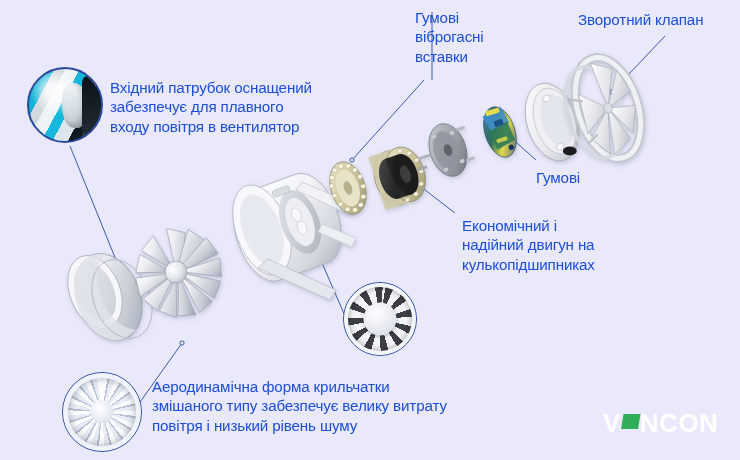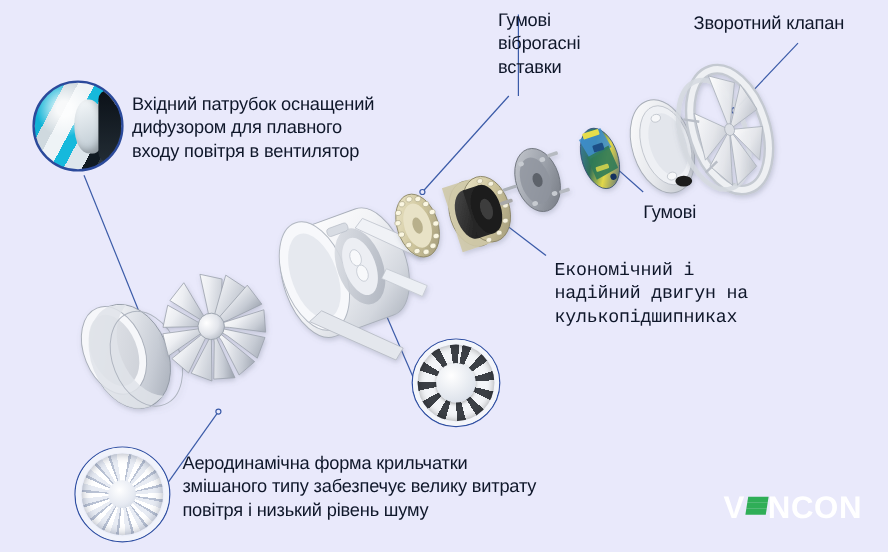--- a/index.html
+++ b/index.html
@@ -9,21 +9,21 @@
     background:#e9e9fb;
     font-family:"Liberation Sans","DejaVu Sans",sans-serif;
     overflow:hidden;
     position:relative;
   }
   #stage{position:relative;width:740px;height:460px;overflow:hidden;}
   #artboard{position:absolute;inset:0;width:740px;height:460px;}
 
   .callout-text{
     position:absolute;
-    color:#0f172a;
+    color:#1d4ed8;
     font-size:15.2px;
     line-height:19.4px;
     letter-spacing:-0.15px;
     white-space:pre-line;
     font-family:"Liberation Sans","DejaVu Sans",sans-serif;
   }
 
   .inset{
     position:absolute;
     border-radius:50%;
@@ -358,32 +358,32 @@
     <div class="srim"></div>
   </div>
 
   <div class="inset ring-thin" id="inset-imp">
     <div class="idisc"></div>
     <div class="ihub"></div>
     <div class="irim"></div>
   </div>
 
   <div class="callout-text" style="left:110px;top:78px;width:250px;">Вхідний патрубок оснащений
-дифузором для плавного
+забезпечує для плавного
 входу повітря в вентилятор</div>
 
   <div class="callout-text" style="left:415px;top:8px;width:115px;">Гумові
 віброгасні
 вставки</div>
 
   <div class="callout-text" style="left:578px;top:10px;width:170px;">Зворотний клапан</div>
 
   <div class="callout-text" style="left:536px;top:168px;width:90px;">Гумові</div>
 
-  <div class="callout-text" style="left:462px;top:216px;width:230px;font-family:Liberation Mono, monospace;">Економічний і
+  <div class="callout-text" style="left:462px;top:216px;width:230px;">Економічний і
 надійний двигун на
 кулькопідшипниках</div>
 
 
   <div class="callout-text" style="left:152px;top:377px;width:470px;">Аеродинамічна форма крильчатки
 змішаного типу забезпечує велику витрату
 повітря і низький рівень шуму</div>
 
   <div id="logo">
     <span>V</span>

